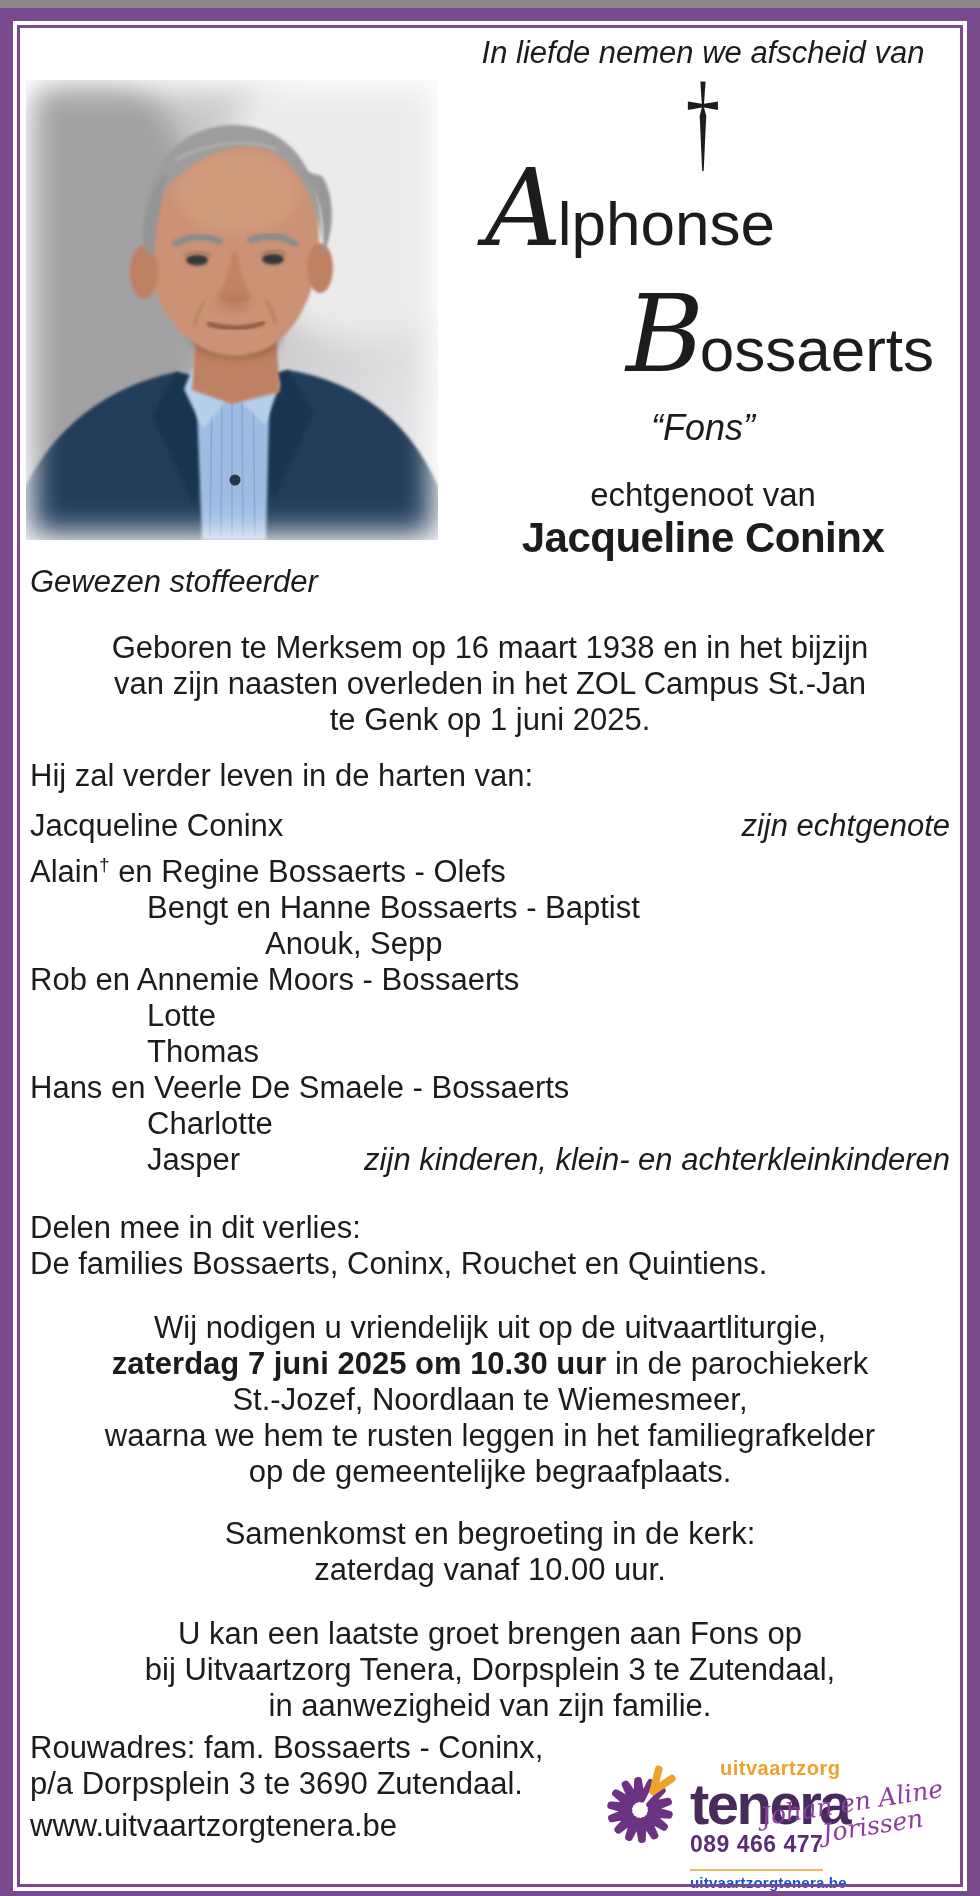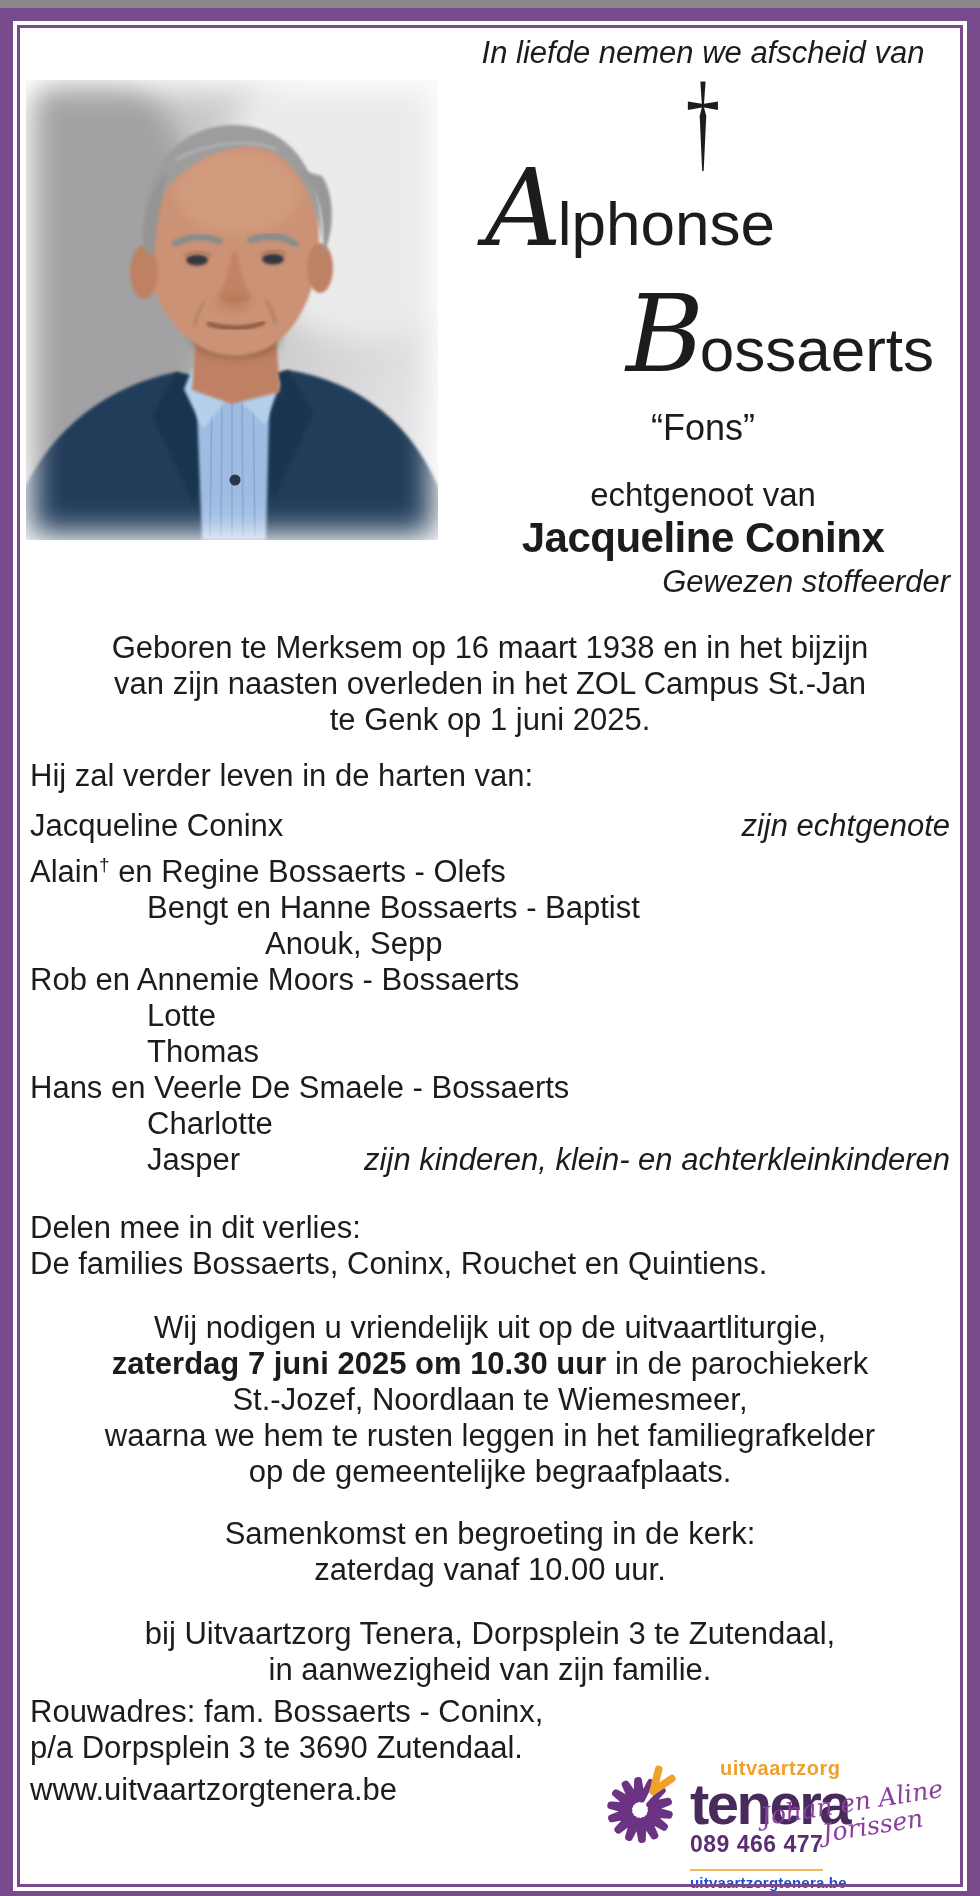--- a/index.html
+++ b/index.html
@@ -23,30 +23,30 @@
 
   
   .header-col{position:absolute;left:445px;top:26px;width:516px;text-align:center;z-index:2;}
   .intro{font-size:31px;font-style:italic;line-height:38px;}
   .cross-wrap{height:94px;margin-top:4px;}
   .cross{display:inline-block;font-family:"Liberation Serif",serif;font-size:104px;line-height:90px;transform:scale(.66,1.05);}
   .name-line{font-size:62px;line-height:80px;white-space:nowrap;}
   .name-first{transform:translateX(-73px);margin-top:14px;}
   .name-last{transform:translateX(77px);margin-top:46px;}
   .script-cap{font-family:"DejaVu Serif",serif;font-style:italic;font-weight:400;font-size:106px;line-height:0;letter-spacing:-4px;}
-  .nickname{font-size:36px;line-height:40px;margin-top:18px;}
+  .nickname{font-size:36px;font-style:italic;line-height:40px;margin-top:18px;}
   .relation{font-size:33px;line-height:38px;margin-top:28px;}
   .spouse{font-size:42px;line-height:48px;font-weight:bold;letter-spacing:-.5px;}
 
   
   .main{position:absolute;left:30px;width:920px;top:556px;font-size:31px;line-height:36px;z-index:1;}
   .center{text-align:center;}
   .it{font-style:italic;}
   .b{font-weight:bold;}
-  .profession{text-align:right;}
+  .profession{text-align:left;}
   .birth{margin-top:30px;}
   .lead{margin-top:20px;}
   .family{margin-top:14px;}
   .frow{display:flex;align-items:baseline;}
   .frow.sp-after{margin-bottom:10px;}
   .ind1{padding-left:117px;}
   .ind2{padding-left:235px;}
   .fnote{margin-left:auto;font-style:italic;text-align:right;}
   sup.dg{font-size:19px;line-height:0;vertical-align:super;}
   .condolence{margin-top:32px;}
@@ -207,20 +207,21 @@
       <div>waarna we hem te rusten leggen in het familiegrafkelder</div>
       <div>op de gemeentelijke begraafplaats.</div>
     </div>
 
     <div class="gathering">
       <div>Samenkomst en begroeting in de kerk:</div>
       <div>zaterdag vanaf 10.00 uur.</div>
     </div>
 
     <div class="visitation">
+      <div>U kan een laatste groet brengen aan Fons op</div>
       <div>bij Uitvaartzorg Tenera, Dorpsplein 3 te Zutendaal,</div>
       <div>in aanwezigheid van zijn familie.</div>
     </div>
 
     <div class="address">
       <div>Rouwadres: fam. Bossaerts - Coninx,</div>
       <div>p/a Dorpsplein 3 te 3690 Zutendaal.</div>
       <div class="website">www.uitvaartzorgtenera.be</div>
     </div>
   </div>

